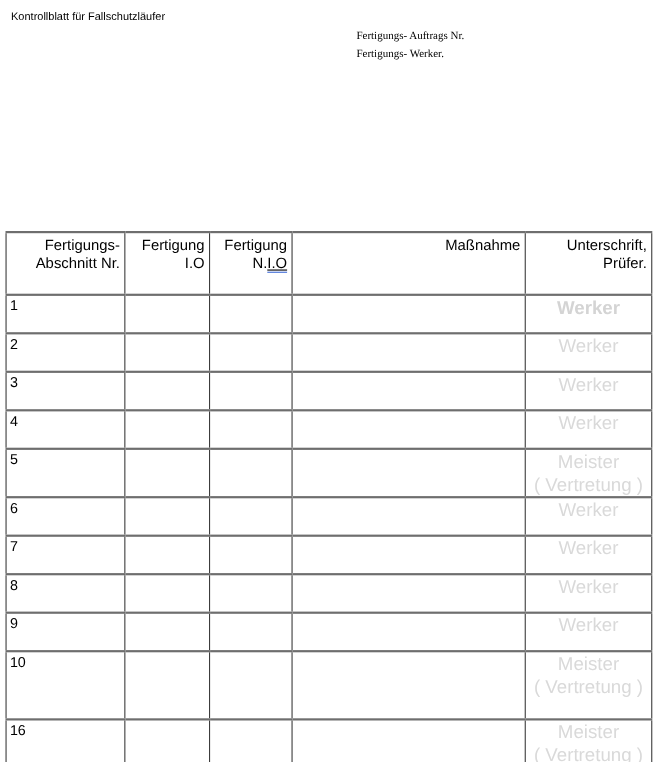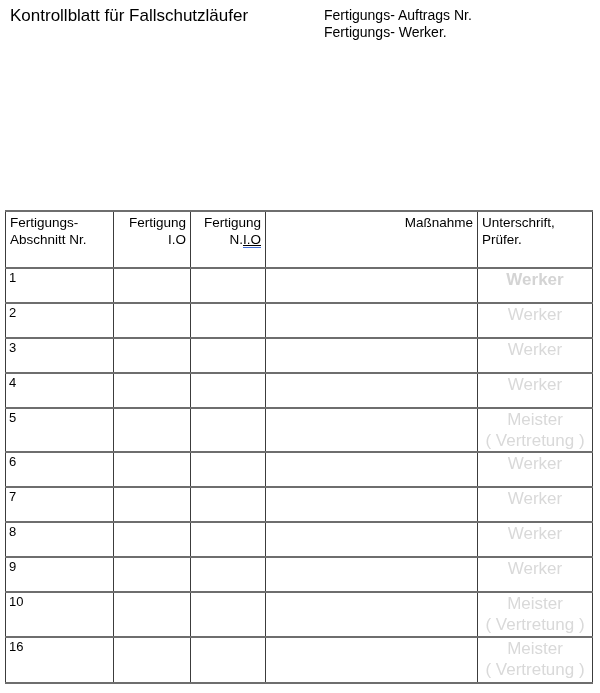--- a/index.html
+++ b/index.html
@@ -6,25 +6,25 @@
   body {
     width: 600px; height: 693px;
     background: #ffffff;
     font-family: "Liberation Sans", sans-serif;
     color: #000;
     position: relative;
     overflow: hidden;
   }
   .doc-title {
     position: absolute; left: 10px; top: 7px;
-    font-size: 17px; line-height: 17px;
+    font-size: 10px; line-height: 17px;
   }
   .meta-block {
-    position: absolute; left: 324px; top: 7px;
-    font-size: 14px; line-height: 17px;
+    position: absolute; left: 324px; top: 24px;
+    font-size: 10px; line-height: 17px; font-family: Liberation Serif, serif;
   }
   table.control {
     position: absolute; left: 5px; top: 210px;
     width: 587px;
     border-collapse: collapse;
     table-layout: fixed;
   }
   table.control th, table.control td {
     border-left: 1.6px solid #3c3c3c;
     border-right: 1.6px solid #3c3c3c;
@@ -32,31 +32,31 @@
     border-bottom: 2px solid #6e6e6e;
     overflow: hidden;
   }
   thead tr { height: 57px; }
   th {
     font-weight: normal;
     font-size: 13.5px; line-height: 17px;
     vertical-align: top;
     padding: 2px 4px 0 4px;
   }
-  .h-left   { text-align: left; }
+  .h-left   { text-align: right; }
   .h-center { text-align: right; }
   .u-io {
     text-decoration: underline;
     display: inline-block;
     line-height: 15px;
     border-bottom: 1.5px solid #3f6bd6;
   }
   tr.single { height: 35px; }
   tr.tall44 { height: 44px; }
-  tr.tall45 { height: 45px; }
+  tr.tall45 { height: 62px; }
   tr.tall46 { height: 46px; }
   td.nr {
     vertical-align: top; text-align: left;
     padding: 1px 2px 0 3px;
     font-size: 13px; line-height: 16px;
   }
   td.blank { padding: 0; }
   td.sig {
     vertical-align: top; text-align: center;
     padding: 0;

